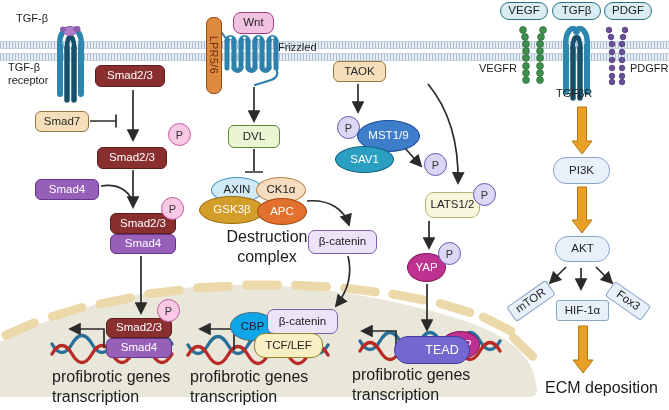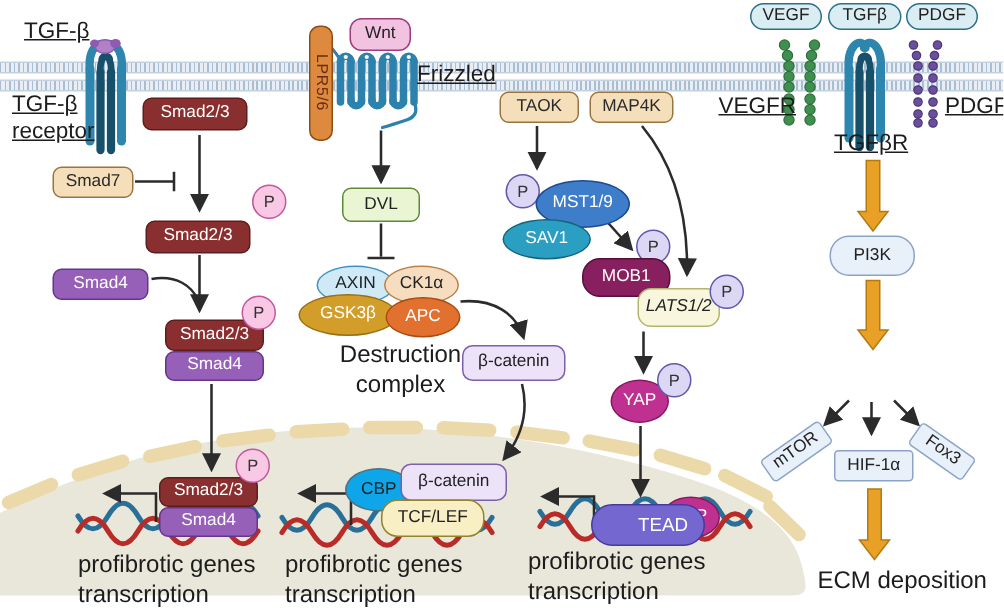--- a/index.html
+++ b/index.html
@@ -25,31 +25,31 @@
   .axin{background:#cfeaf6;border-color:#3f93be;}
   .ck1a{background:#f7ddc0;border-color:#bc8146;}
   .gsk3b{background:#d39d2a;border-color:#9a6e12;color:#fff;}
   .apc{background:#e2702f;border-color:#a84c12;color:#fff;}
   .bcat{background:#ede3f8;border-color:#7e5fae;border-radius:7px;border:1.6px solid #7e5fae;}
   .cbp{background:#0ea5e9;border-color:#50707c;}
   .tcflef{background:#f8f0c4;border-color:#94842e;border-radius:11px;border:1.6px solid #94842e;}
   .mst{background:#3e7dc9;border-color:#1c4b94;color:#fff;}
   .sav1{background:#2b9fc2;border-color:#14647e;color:#fff;}
   .mob1{background:#88205f;border-color:#570f3c;color:#fff;border-radius:12px;border:1.6px solid #570f3c;}
-  .lats{background:#f8f7dd;border-color:#b6b471;border-radius:9px;border:1.6px solid #b6b471;font-style:italic;}
+  .lats{background:#f8f7dd;border-color:#b6b471;border-radius:9px;border:1.6px solid #b6b471;}
   .yap{background:#bf3191;border-color:#85195f;color:#fff;}
   .tead{background:#7468d0;border-color:#453a9c;color:#fff;border-radius:14px;border:1.6px solid #453a9c;}
   .pill{background:#d9edf3;border-color:#2a7086;border-radius:9px;border:1.6px solid #2a7086;}
   .lblue{background:#e8f0fa;border-color:#8aa4c8;border-radius:13px;border:1.5px solid #8aa4c8;}
   .lbluer{background:#e8f0fa;border-color:#8aa4c8;border-radius:3px;border:1.5px solid #8aa4c8;}
   .p{position:absolute;width:23px;height:23px;border-radius:50%;display:flex;align-items:center;
      justify-content:center;font-size:11px;color:#333;box-sizing:border-box;}
   .p-pink{background:#f9c8e5;border:1.6px solid #c2579f;}
   .p-lav{background:#dcd7f4;border:1.6px solid #6258ad;}
-  .lbl{position:absolute;color:#1c1c1c;font-size:15px;line-height:1.18;text-decoration:underline;}
+  .lbl{position:absolute;color:#1c1c1c;font-size:11px;line-height:1.18;}
   .pro{position:absolute;color:#1c1c1c;font-size:16px;line-height:1.25;}
   svg{position:absolute;left:0;top:0;}
 </style>
 </head>
 <body>
 
 <div class="canvas">
 
   <div class="membrane">
     <div class="mem-row"></div>
@@ -233,42 +233,41 @@
   <div class="node bcat" style="left:308px;top:230px;width:69px;height:24px;">β-catenin</div>
   <div class="node ell cbp" style="left:230px;top:312px;width:45px;height:29px;">CBP</div>
   <div class="node bcat" style="left:267px;top:309px;width:71px;height:25px;">β-catenin</div>
   <div class="node tcflef" style="left:254px;top:333px;width:69px;height:25px;">TCF/LEF</div>
   <div class="pro" style="left:190px;top:367px;">
     <span>profibrotic genes</span><br>
     <span>transcription</span>
   </div>
 
   <div class="node tanbox" style="left:333px;top:61px;width:53px;height:21px;">TAOK</div>
-  <div class="node tanbox" style="left:393px;top:61px;width:56px;height:21px;">MAP4K</div>
   <div class="p p-lav" style="left:337px;top:116px;">P</div>
   <div class="node ell mst" style="left:357px;top:120px;width:63px;height:32px;">MST1/9</div>
   <div class="node ell sav1" style="left:335px;top:146px;width:59px;height:27px;">SAV1</div>
   <div class="p p-lav" style="left:424px;top:153px;">P</div>
-  <div class="node mob1" style="left:388px;top:172px;width:59px;height:26px;">MOB1</div>
   <div class="node lats" style="left:425px;top:192px;width:55px;height:26px;">LATS1/2</div>
   <div class="p p-lav" style="left:473px;top:183px;">P</div>
   <div class="node ell yap" style="left:407px;top:253px;width:39px;height:29px;">YAP</div>
   <div class="p p-lav" style="left:438px;top:242px;">P</div>
   <div class="node ell yap" style="left:441px;top:331px;width:39px;height:28px;">YAP</div>
   <div class="node tead" style="left:394px;top:336px;width:76px;height:28px;font-size:12.5px;padding-left:20px;">TEAD</div>
   <div class="pro" style="left:352px;top:365px;">
     <span>profibrotic genes</span><br>
     <span>transcription</span>
   </div>
 
   <div class="node pill" style="left:500px;top:2px;width:48px;height:18px;">VEGF</div>
   <div class="node pill" style="left:552px;top:2px;width:49px;height:18px;">TGFβ</div>
   <div class="node pill" style="left:604px;top:2px;width:48px;height:18px;">PDGF</div>
   <div class="lbl" style="left:479px;top:62px;">VEGFR</div>
   <div class="lbl" style="left:556px;top:87px;">TGFβR</div>
   <div class="lbl" style="left:630px;top:62px;">PDGFR</div>
   <div class="node lblue" style="left:553px;top:157px;width:57px;height:27px;">PI3K</div>
+  <div class="node lblue" style="left:555px;top:236px;width:55px;height:26px;">AKT</div>
   <div class="node lbluer" style="left:507px;top:292px;width:48px;height:18px;transform:rotate(-35deg);">mTOR</div>
   <div class="node lbluer" style="left:556px;top:300px;width:53px;height:21px;">HIF-1α</div>
   <div class="node lbluer" style="left:606px;top:292px;width:44px;height:18px;transform:rotate(35deg);">Fox3</div>
   <div class="pro" style="left:544px;top:378px;width:115px;text-align:center;">ECM deposition</div>
 
 </div>
 
 </body></html>

